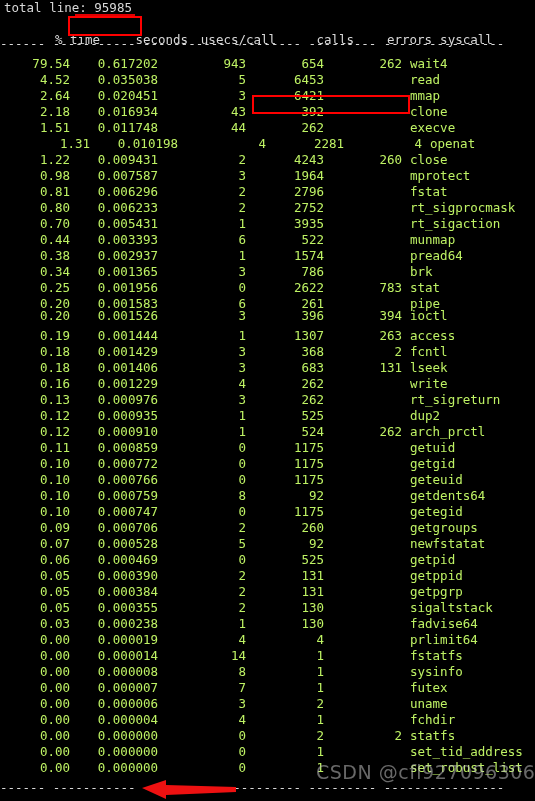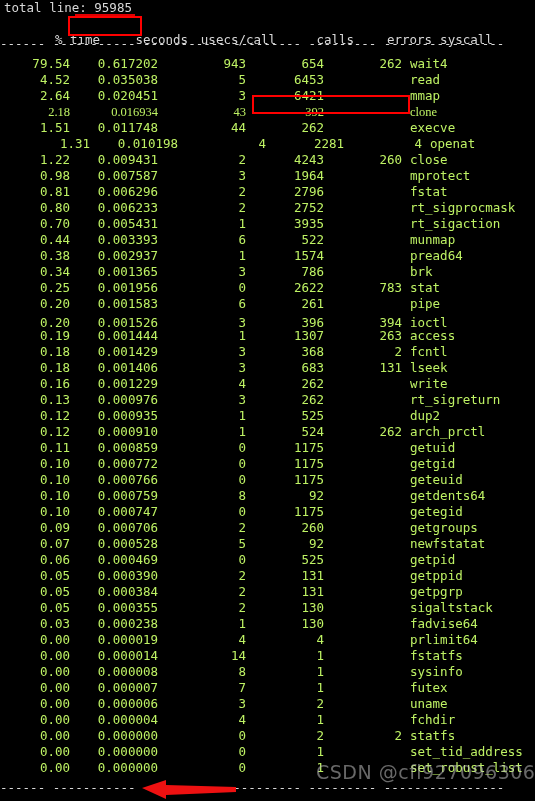--- a/index.html
+++ b/index.html
@@ -90,34 +90,34 @@
   <div class="line hdr" style="top:16px;">
     <span class="c-pct">% time</span><span class="c-sec">seconds</span><span class="c-usec">usecs/call</span><span class="c-calls">calls</span><span class="c-errs">errors</span><span class="c-name">syscall</span>
   </div>
 
   <div class="line sep" style="top:36px;">------ ----------- ----------- --------- --------- ----------------</div>
 
   <div id="rows-host">
       <div class="line row" style="top: 56px;"><span class="c-pct">79.54</span><span class="c-sec">0.617202</span><span class="c-usec">943</span><span class="c-calls">654</span><span class="c-errs">262</span><span class="c-name">wait4</span></div>
       <div class="line row" style="top: 72px;"><span class="c-pct">4.52</span><span class="c-sec">0.035038</span><span class="c-usec">5</span><span class="c-calls">6453</span><span class="c-errs"></span><span class="c-name">read</span></div>
       <div class="line row" style="top: 88px;"><span class="c-pct">2.64</span><span class="c-sec">0.020451</span><span class="c-usec">3</span><span class="c-calls">6421</span><span class="c-errs"></span><span class="c-name">mmap</span></div>
-      <div class="line row" style="top: 104px; font-family: Liberation Serif, serif;"><span class="c-pct">2.18</span><span class="c-sec">0.016934</span><span class="c-usec">43</span><span class="c-calls">392</span><span class="c-errs"></span><span class="c-name">clone</span></div>
+      <div class="line row" style="top: 104px;"><span class="c-pct">2.18</span><span class="c-sec">0.016934</span><span class="c-usec">43</span><span class="c-calls">392</span><span class="c-errs"></span><span class="c-name">clone</span></div>
       <div class="line row" style="top: 120px;"><span class="c-pct">1.51</span><span class="c-sec">0.011748</span><span class="c-usec">44</span><span class="c-calls">262</span><span class="c-errs"></span><span class="c-name">execve</span></div>
       <div class="line row" style="top: 136px; padding-left: 20px;"><span class="c-pct">1.31</span><span class="c-sec">0.010198</span><span class="c-usec">4</span><span class="c-calls">2281</span><span class="c-errs">4</span><span class="c-name">openat</span></div>
       <div class="line row" style="top: 152px;"><span class="c-pct">1.22</span><span class="c-sec">0.009431</span><span class="c-usec">2</span><span class="c-calls">4243</span><span class="c-errs">260</span><span class="c-name">close</span></div>
       <div class="line row" style="top: 168px;"><span class="c-pct">0.98</span><span class="c-sec">0.007587</span><span class="c-usec">3</span><span class="c-calls">1964</span><span class="c-errs"></span><span class="c-name">mprotect</span></div>
       <div class="line row" style="top: 184px;"><span class="c-pct">0.81</span><span class="c-sec">0.006296</span><span class="c-usec">2</span><span class="c-calls">2796</span><span class="c-errs"></span><span class="c-name">fstat</span></div>
       <div class="line row" style="top: 200px;"><span class="c-pct">0.80</span><span class="c-sec">0.006233</span><span class="c-usec">2</span><span class="c-calls">2752</span><span class="c-errs"></span><span class="c-name">rt_sigprocmask</span></div>
       <div class="line row" style="top: 216px;"><span class="c-pct">0.70</span><span class="c-sec">0.005431</span><span class="c-usec">1</span><span class="c-calls">3935</span><span class="c-errs"></span><span class="c-name">rt_sigaction</span></div>
       <div class="line row" style="top: 232px;"><span class="c-pct">0.44</span><span class="c-sec">0.003393</span><span class="c-usec">6</span><span class="c-calls">522</span><span class="c-errs"></span><span class="c-name">munmap</span></div>
       <div class="line row" style="top: 248px;"><span class="c-pct">0.38</span><span class="c-sec">0.002937</span><span class="c-usec">1</span><span class="c-calls">1574</span><span class="c-errs"></span><span class="c-name">pread64</span></div>
       <div class="line row" style="top: 264px;"><span class="c-pct">0.34</span><span class="c-sec">0.001365</span><span class="c-usec">3</span><span class="c-calls">786</span><span class="c-errs"></span><span class="c-name">brk</span></div>
       <div class="line row" style="top: 280px;"><span class="c-pct">0.25</span><span class="c-sec">0.001956</span><span class="c-usec">0</span><span class="c-calls">2622</span><span class="c-errs">783</span><span class="c-name">stat</span></div>
       <div class="line row" style="top: 296px;"><span class="c-pct">0.20</span><span class="c-sec">0.001583</span><span class="c-usec">6</span><span class="c-calls">261</span><span class="c-errs"></span><span class="c-name">pipe</span></div>
-      <div class="line row" style="top: 315px;"><span class="c-pct">0.20</span><span class="c-sec">0.001526</span><span class="c-usec">3</span><span class="c-calls">396</span><span class="c-errs">394</span><span class="c-name">ioctl</span></div>
+      <div class="line row" style="top: 308px;"><span class="c-pct">0.20</span><span class="c-sec">0.001526</span><span class="c-usec">3</span><span class="c-calls">396</span><span class="c-errs">394</span><span class="c-name">ioctl</span></div>
       <div class="line row" style="top: 328px;"><span class="c-pct">0.19</span><span class="c-sec">0.001444</span><span class="c-usec">1</span><span class="c-calls">1307</span><span class="c-errs">263</span><span class="c-name">access</span></div>
       <div class="line row" style="top: 344px;"><span class="c-pct">0.18</span><span class="c-sec">0.001429</span><span class="c-usec">3</span><span class="c-calls">368</span><span class="c-errs">2</span><span class="c-name">fcntl</span></div>
       <div class="line row" style="top: 360px;"><span class="c-pct">0.18</span><span class="c-sec">0.001406</span><span class="c-usec">3</span><span class="c-calls">683</span><span class="c-errs">131</span><span class="c-name">lseek</span></div>
       <div class="line row" style="top: 376px;"><span class="c-pct">0.16</span><span class="c-sec">0.001229</span><span class="c-usec">4</span><span class="c-calls">262</span><span class="c-errs"></span><span class="c-name">write</span></div>
       <div class="line row" style="top: 392px;"><span class="c-pct">0.13</span><span class="c-sec">0.000976</span><span class="c-usec">3</span><span class="c-calls">262</span><span class="c-errs"></span><span class="c-name">rt_sigreturn</span></div>
       <div class="line row" style="top: 408px;"><span class="c-pct">0.12</span><span class="c-sec">0.000935</span><span class="c-usec">1</span><span class="c-calls">525</span><span class="c-errs"></span><span class="c-name">dup2</span></div>
       <div class="line row" style="top: 424px;"><span class="c-pct">0.12</span><span class="c-sec">0.000910</span><span class="c-usec">1</span><span class="c-calls">524</span><span class="c-errs">262</span><span class="c-name">arch_prctl</span></div>
       <div class="line row" style="top: 440px;"><span class="c-pct">0.11</span><span class="c-sec">0.000859</span><span class="c-usec">0</span><span class="c-calls">1175</span><span class="c-errs"></span><span class="c-name">getuid</span></div>
       <div class="line row" style="top: 456px;"><span class="c-pct">0.10</span><span class="c-sec">0.000772</span><span class="c-usec">0</span><span class="c-calls">1175</span><span class="c-errs"></span><span class="c-name">getgid</span></div>
       <div class="line row" style="top: 472px;"><span class="c-pct">0.10</span><span class="c-sec">0.000766</span><span class="c-usec">0</span><span class="c-calls">1175</span><span class="c-errs"></span><span class="c-name">geteuid</span></div>

